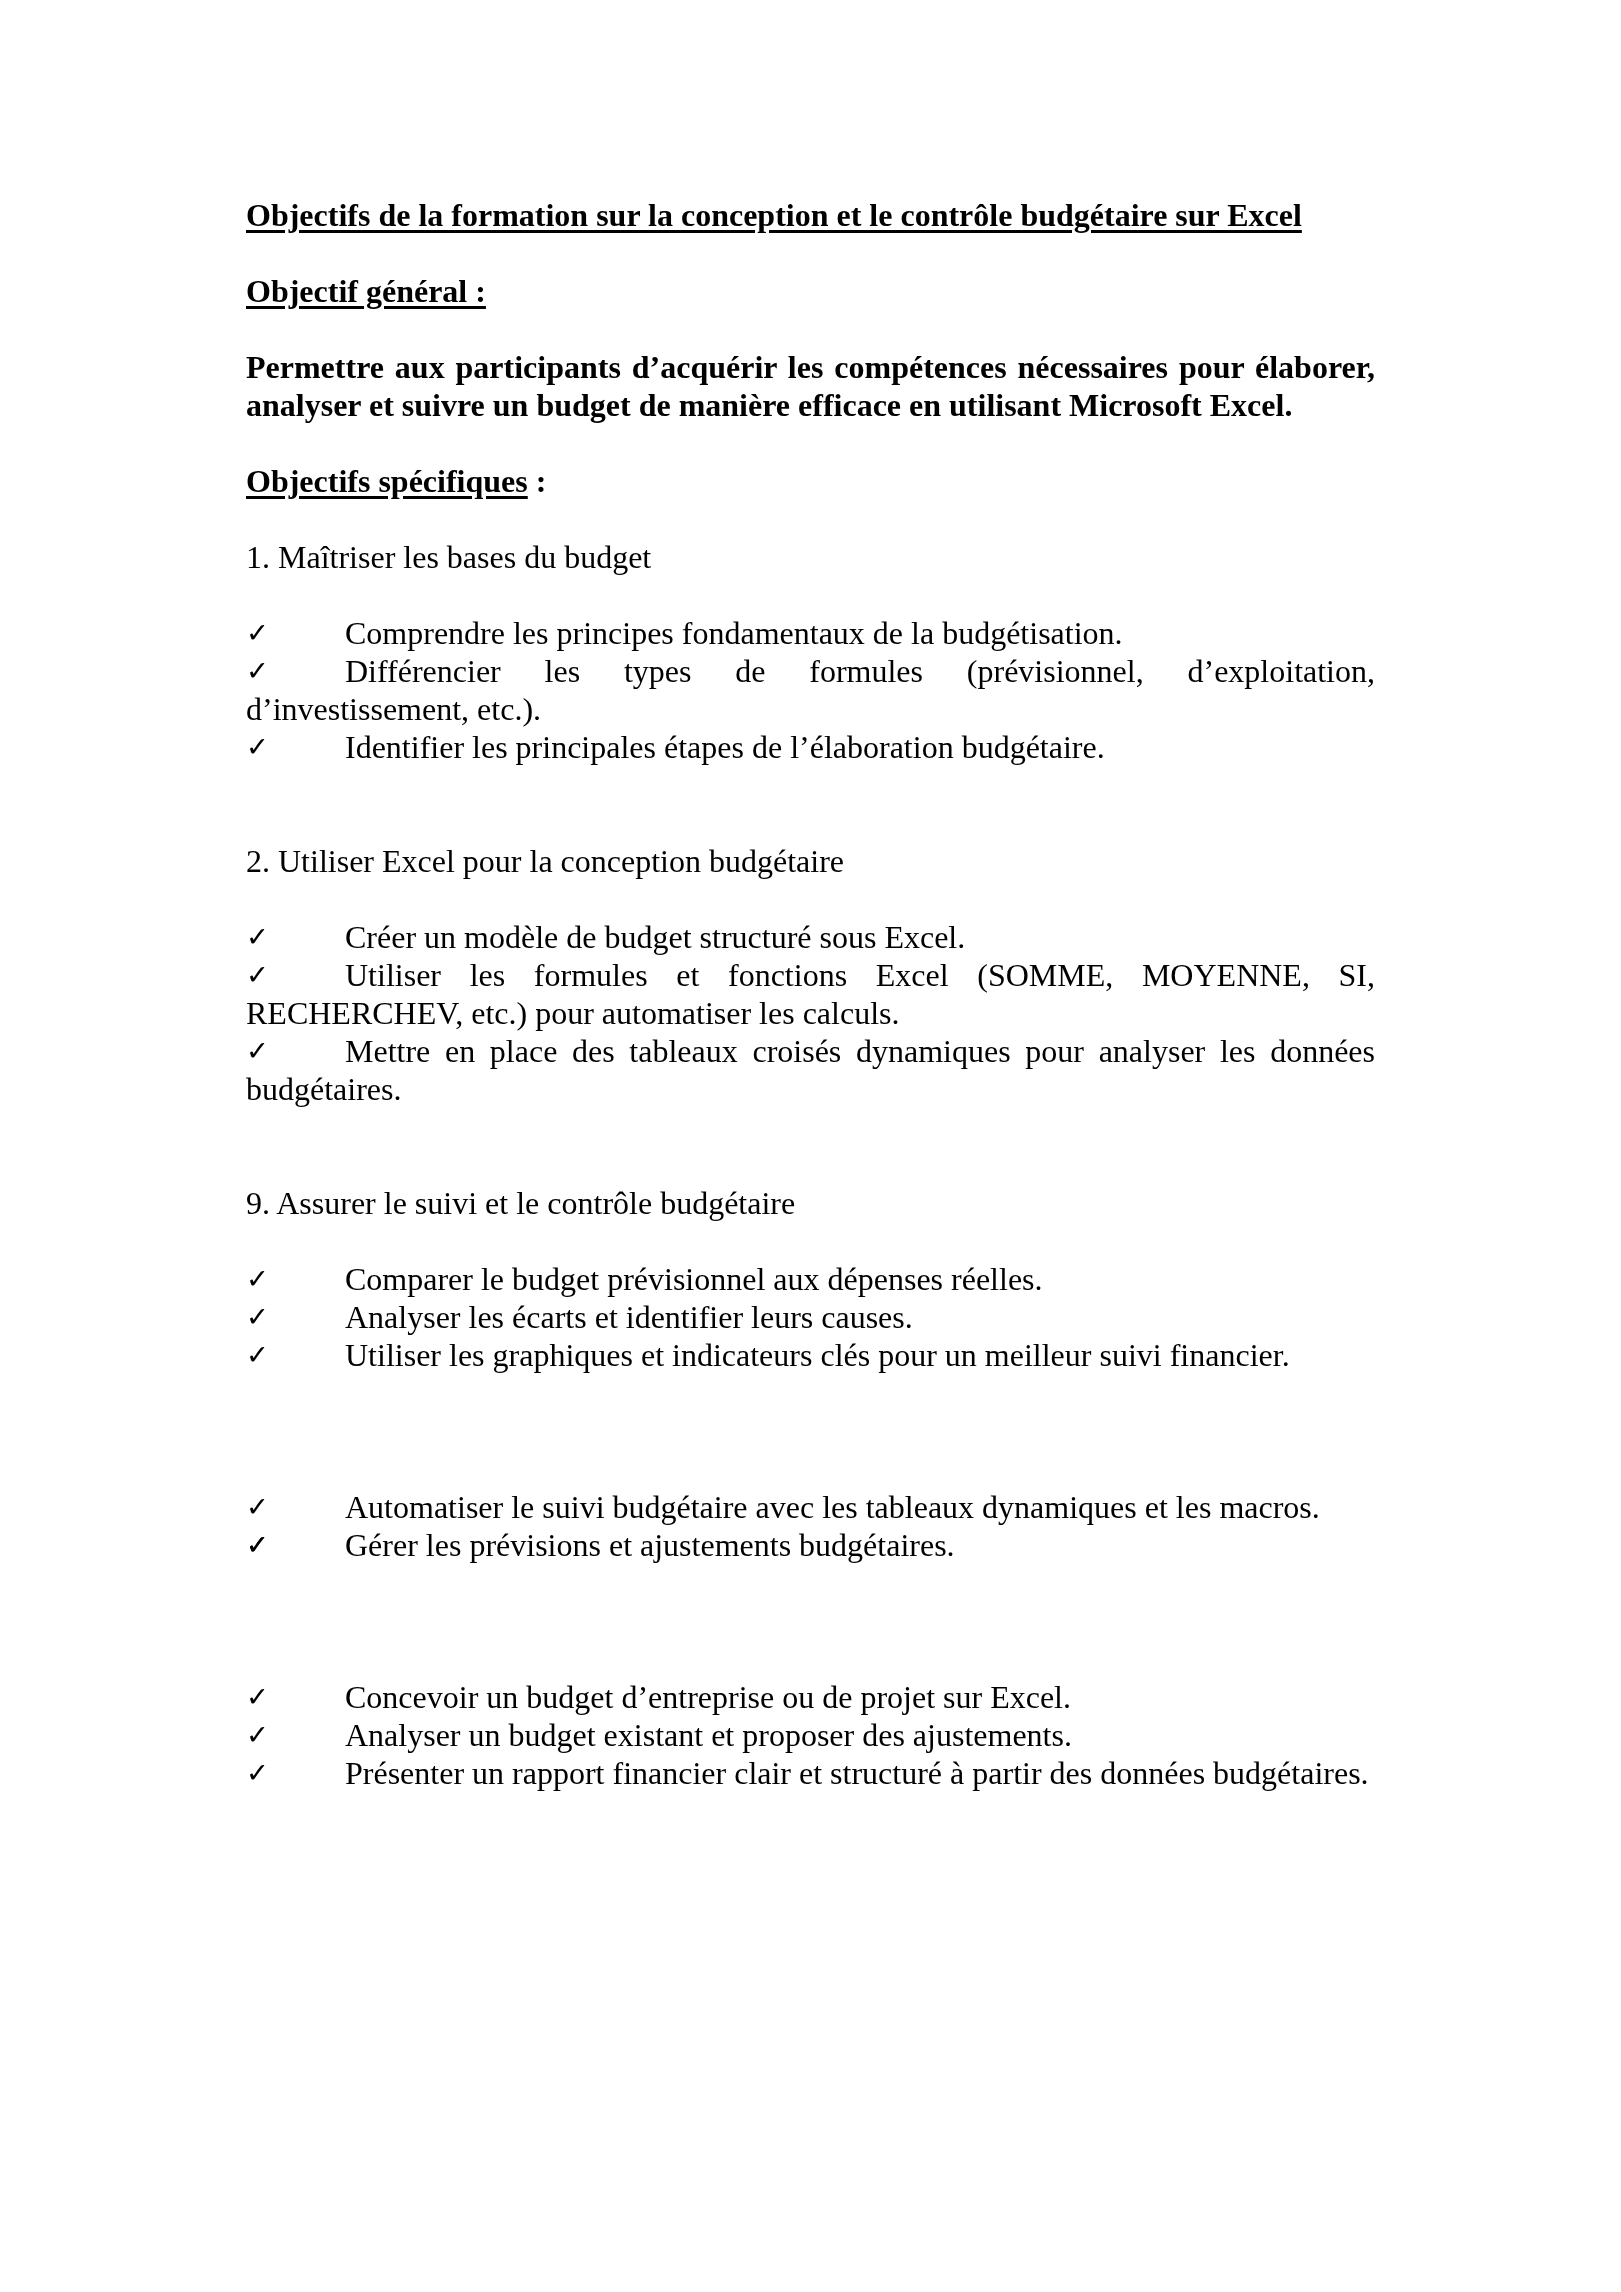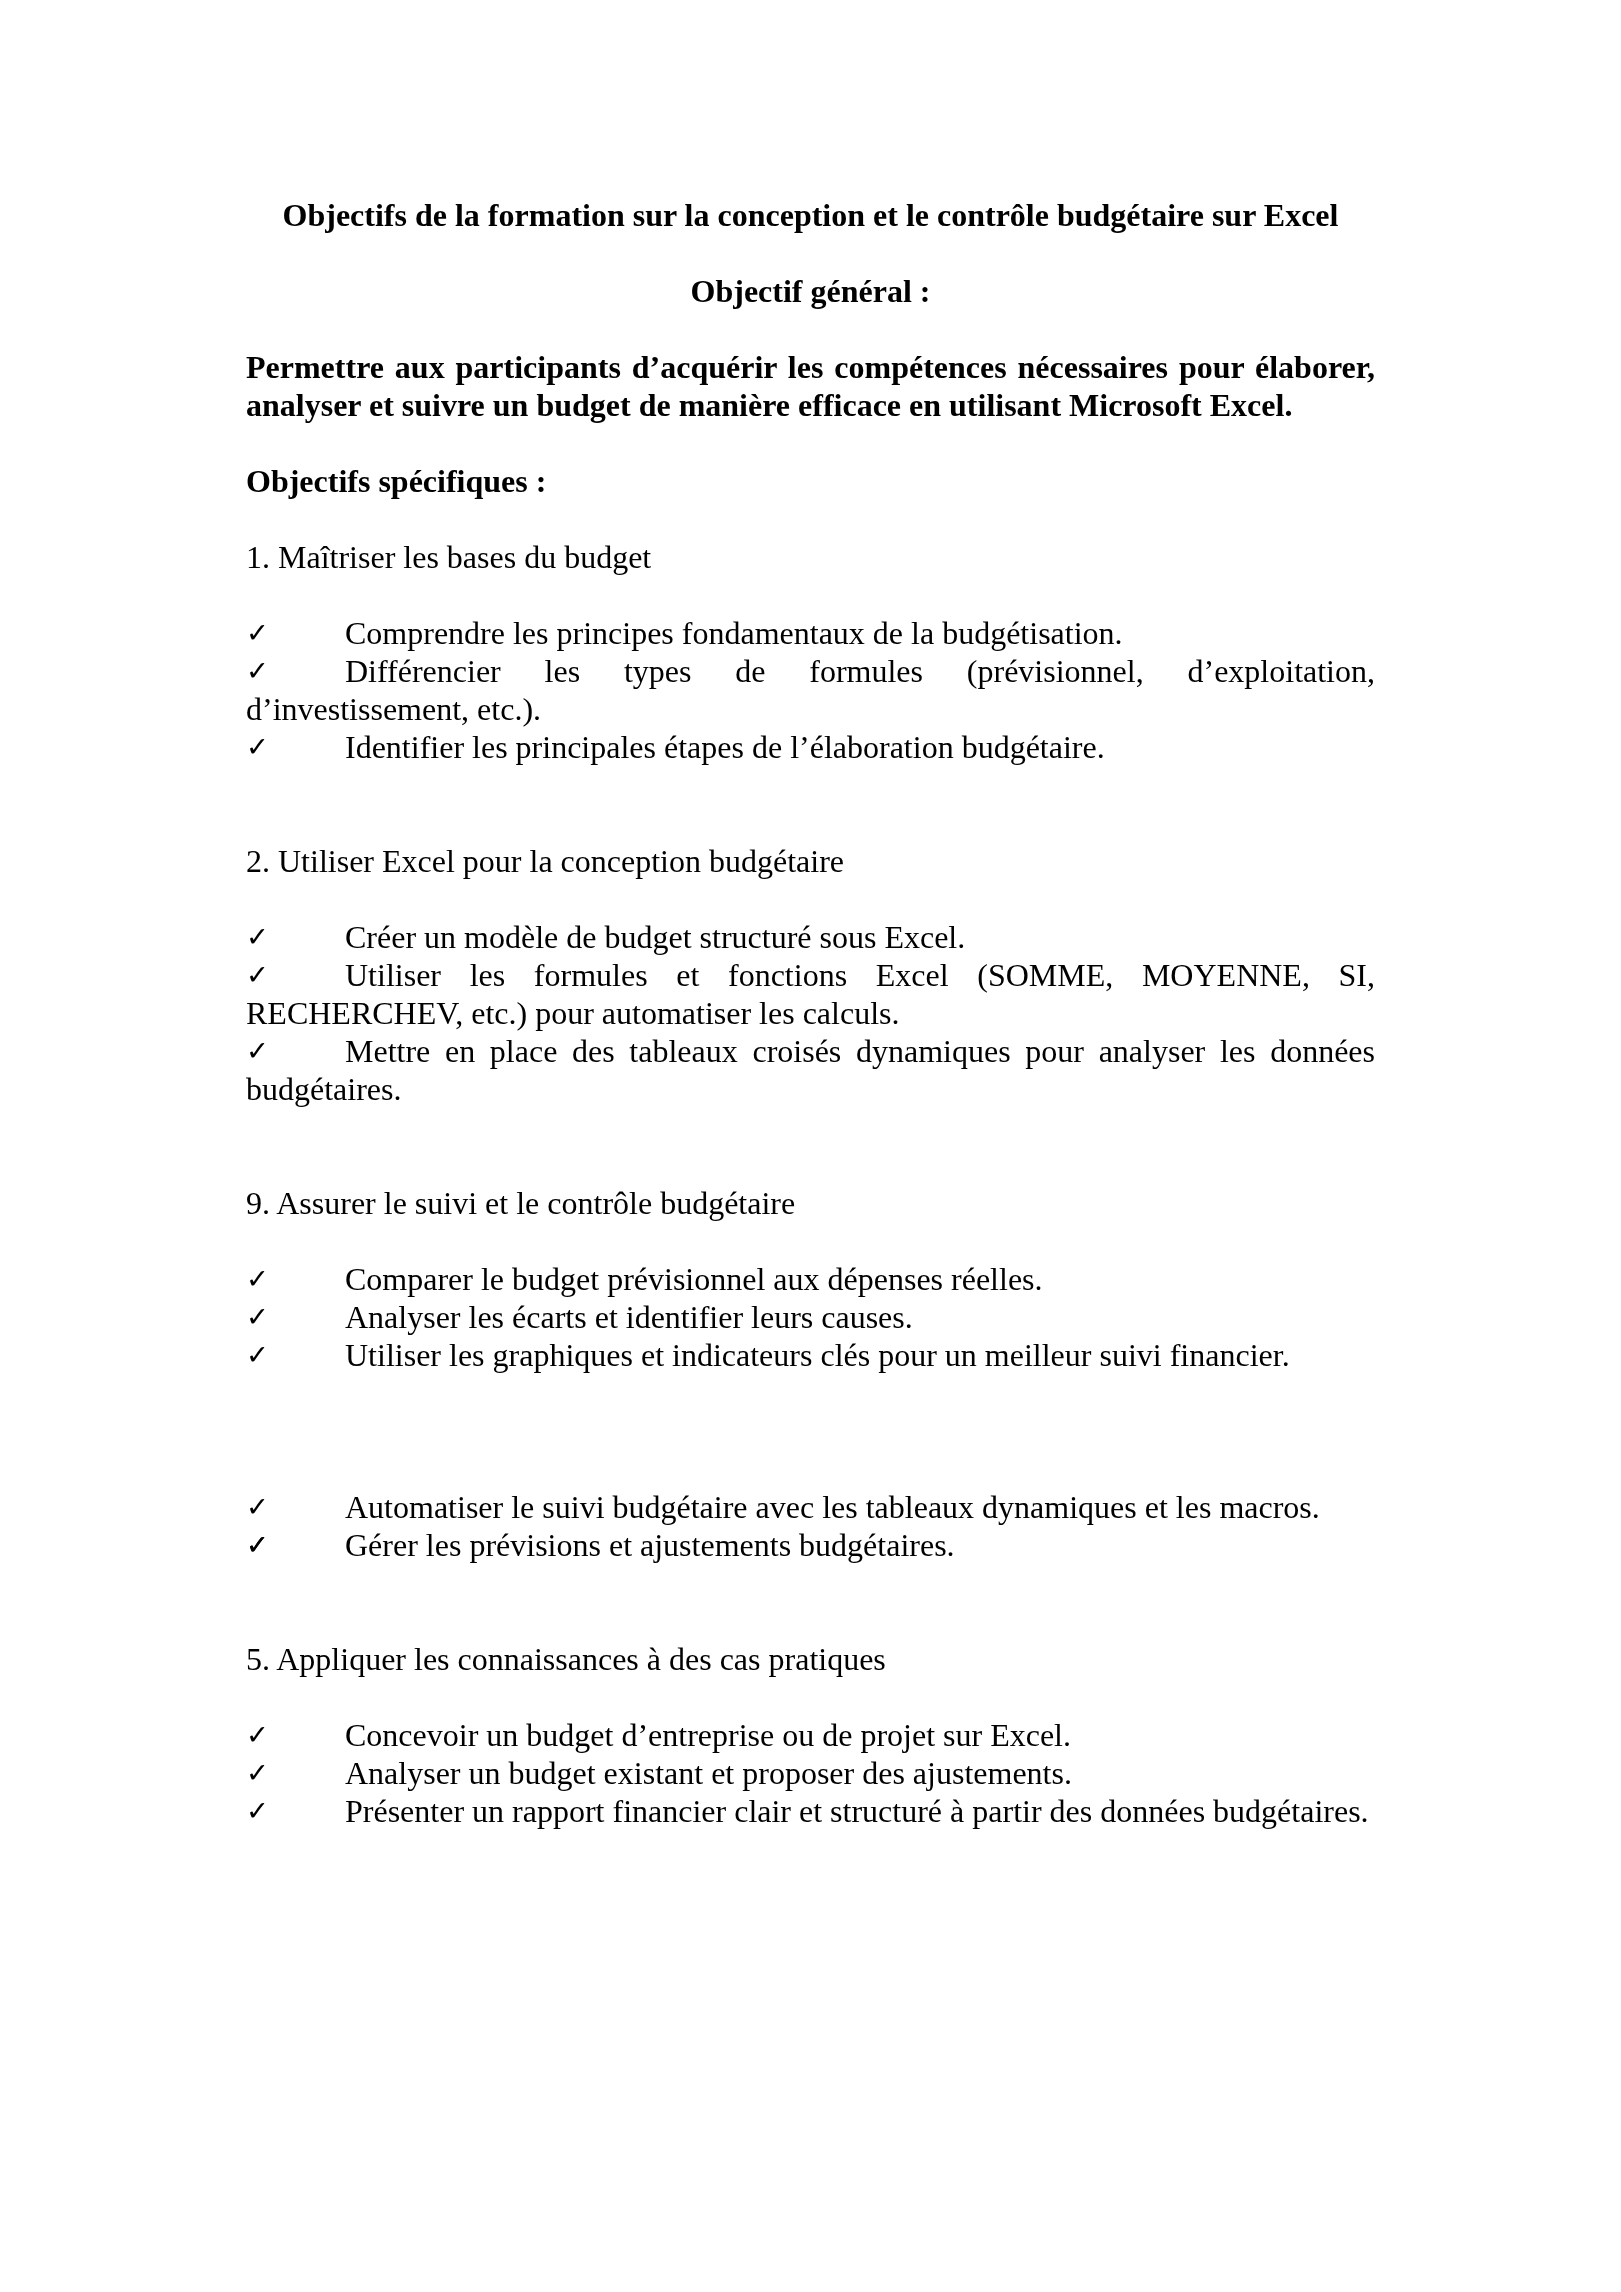--- a/index.html
+++ b/index.html
@@ -10,21 +10,21 @@
     top: 196px;
     width: 1129px;
     font-family: "Liberation Serif", "DejaVu Serif", serif;
     font-size: 32px;
     line-height: 38px;
     color: #000000;
   }
   .line { min-height: 38px; white-space: nowrap; }
   .blank { height: 38px; }
   .bold { font-weight: bold; }
-  .u { text-decoration-thickness: 2.9px; text-underline-offset: 3.9px; text-align: center; }
+  .u { text-decoration: underline; text-decoration-thickness: 2.9px; text-underline-offset: 3.9px; }
   .justify {
     white-space: normal;
     text-align: justify;
     text-align-last: left;
     font-weight: bold;
   }
   .item {
     position: relative;
     white-space: normal;
     text-align: justify;
@@ -86,21 +86,20 @@
       <div class="blank"></div>
       <div>
         <div class="blank"></div>
         <div class="item"><span class="check">✓</span><span>Automatiser le suivi budgétaire avec les tableaux dynamiques et les macros.</span></div>
         <div class="item"><span class="check">✓</span></div>
         <div class="item"><span class="check">✓</span><span>Gérer les prévisions et ajustements budgétaires.</span></div>
       </div>
       <div class="blank"></div>
       <div class="blank"></div>
       <div>
-        <div class="line">5. Appliquer les connaissances à des cas pratiques</div>
         <div class="blank"></div>
         <div class="item"><span class="check">✓</span><span>Concevoir un budget d’entreprise ou de projet sur Excel.</span></div>
         <div class="item"><span class="check">✓</span><span>Analyser un budget existant et proposer des ajustements.</span></div>
         <div class="item"><span class="check">✓</span><span>Présenter un rapport financier clair et structuré à partir des données budgétaires.</span></div>
       </div>
     </div>
 </div>
 
 
 </body></html>

